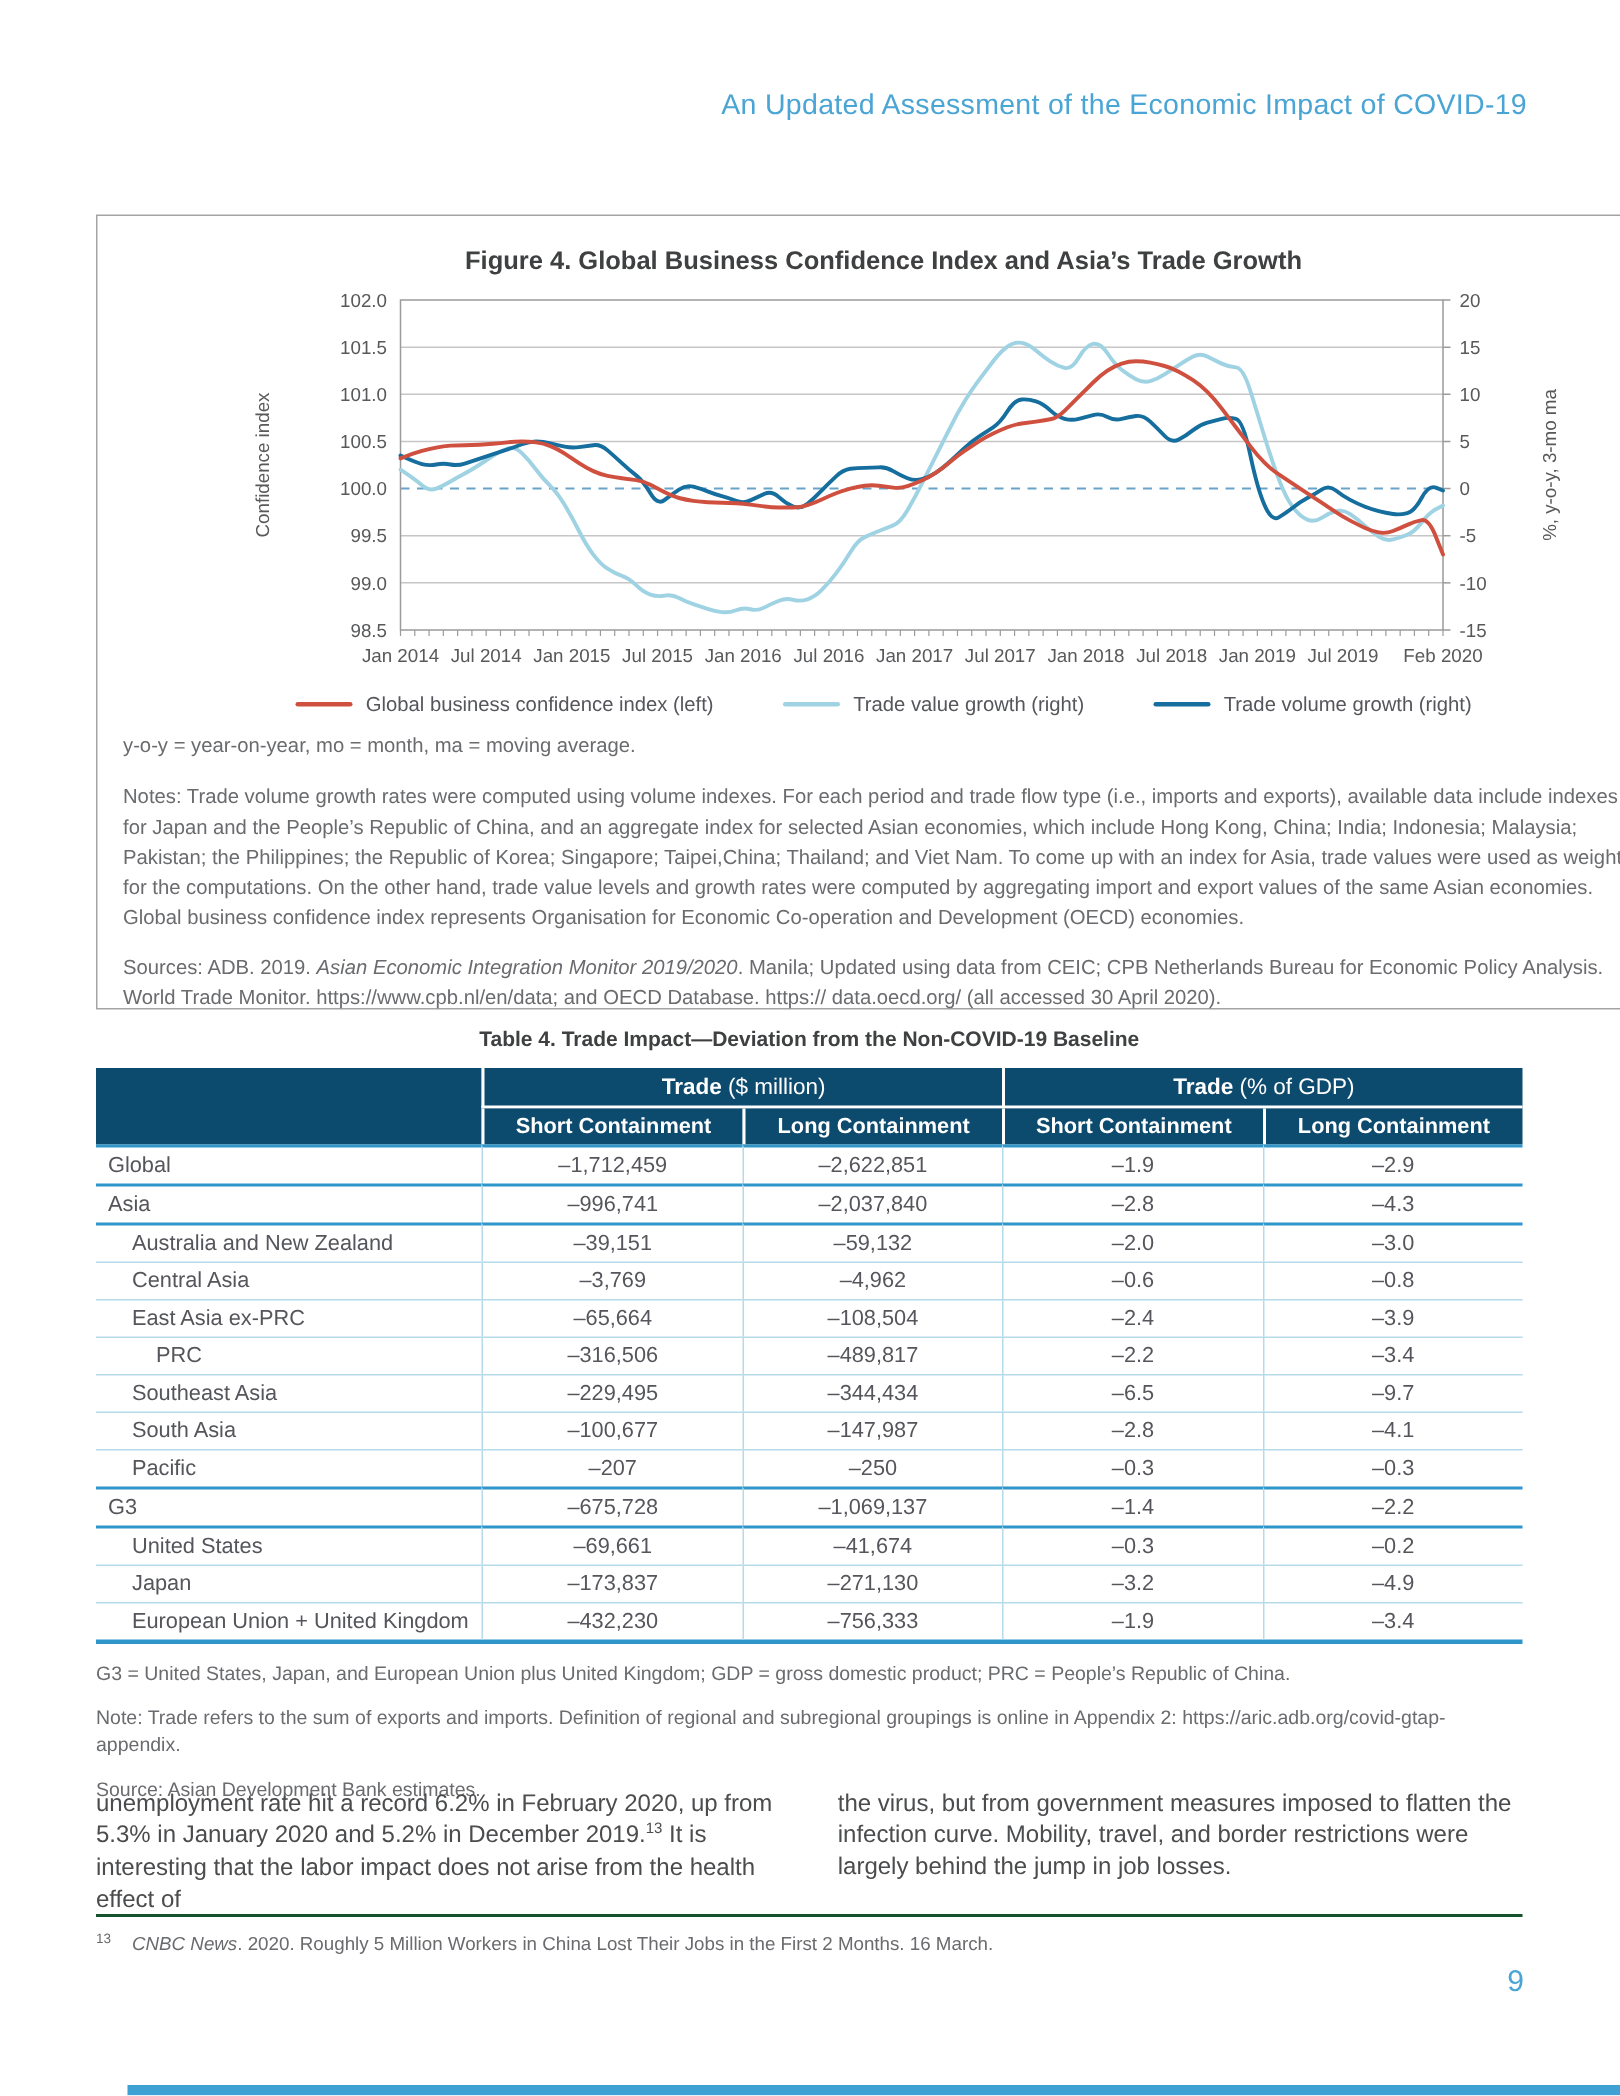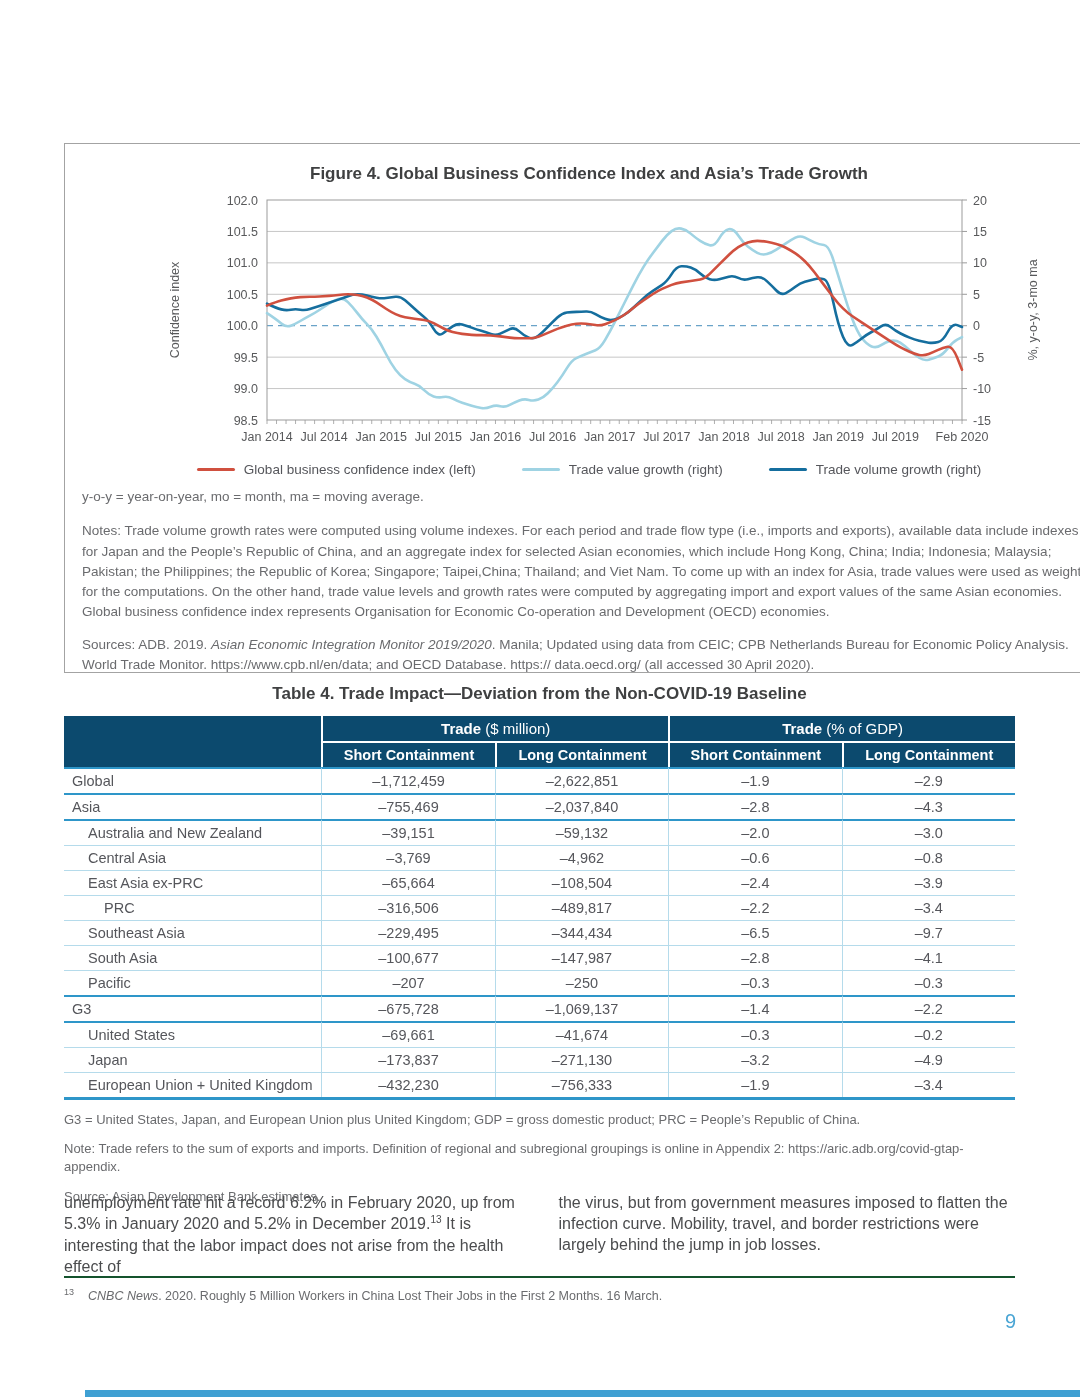--- a/index.html
+++ b/index.html
@@ -18,21 +18,21 @@
   .legend{display:flex;justify-content:center;gap:46px;margin-top:6px;}
   .legend-item{display:flex;align-items:center;gap:9px;font-size:13.5px;color:#55565b;}
   .legend-swatch{width:38px;height:3px;border-radius:2px;}
   .fig-note{margin:14px 17px 0;font-size:13.5px;color:#6a6b6e;line-height:1.5;}
   .fig-note.small-gap{margin-top:10px;}
   .fig-sources{margin:12px 17px 0;font-size:13.5px;color:#6a6b6e;line-height:1.5;}
   .it{font-style:italic;}
 
   
   .table-section{position:absolute;left:64px;top:684px;width:951px;}
-  .tbl-title{text-align:center;font-size:17px;font-weight:700;color:#3f4041;margin:0 0 12px;}
+  .tbl-title{text-align:center;font-size:14px;font-weight:700;color:#3f4041;margin:0 0 12px;}
   table.trade{width:100%;border-collapse:separate;border-spacing:0;border-bottom:3px solid #2e96c9;}
   table.trade th{background:#0c4a6e;color:#ffffff;text-align:center;}
   th.grp{font-weight:400;font-size:15px;padding:4px 2px;border-left:2px solid #fff;border-bottom:2px solid #fff;}
   th.grp .b{font-weight:700;}
   th.sub{font-weight:700;font-size:14.5px;padding:4px 2px;border-left:2px solid #fff;}
   th.corner{border:none;}
   td{font-size:14.5px;color:#55565b;padding:3px 6px;height:18px;}
   td.val{text-align:center;border-left:1px solid #b5dbeb;width:170px;}
   td.lbl{text-align:left;}
   tr.sep-strong td{border-top:2px solid #2e96c9;}
@@ -50,20 +50,21 @@
             padding-top:9px;font-size:12.5px;color:#6a6b6e;}
   .footnote .marker{font-size:9px;vertical-align:super;margin-right:14px;}
   .page-num{position:absolute;top:1310px;right:64px;font-size:20px;color:#4aa5d4;}
   .bottom-bar{position:absolute;left:85px;right:0;bottom:0;height:7px;background:#3fa0d3;}
 </style>
 </head>
 <body>
 
 <div class="page">
 
+  <div class="header-title">An Updated Assessment of the Economic Impact of COVID-19</div>
 
   <div class="fig-box">
     <div class="fig-title">Figure 4. Global Business Confidence Index and Asia’s Trade Growth</div>
 
     <div class="chart-wrap">
       <svg class="chart" width="945" height="266" viewBox="0 0 945 266">
           <text x="141" y="14.5" text-anchor="end" font-size="12.5" fill="#58595b">102.0</text>
           <line x1="150" y1="41.42857142857143" x2="845" y2="41.42857142857143" stroke="#c6c6c6" stroke-width="1"></line>
           <text x="141" y="45.92857142857143" text-anchor="end" font-size="12.5" fill="#58595b">101.5</text>
           <line x1="150" y1="72.85714285714286" x2="845" y2="72.85714285714286" stroke="#c6c6c6" stroke-width="1"></line>
@@ -230,21 +231,21 @@
       <tbody>
           <tr class="sep-strong">
             <td class="lbl" style="padding-left: 8px;">Global</td>
             <td class="val">–1,712,459</td>
             <td class="val">–2,622,851</td>
             <td class="val">–1.9</td>
             <td class="val">–2.9</td>
           </tr>
           <tr class="sep-strong">
             <td class="lbl" style="padding-left: 8px;">Asia</td>
-            <td class="val">–755,469</td>
+            <td class="val">–996,741</td>
             <td class="val">–2,037,840</td>
             <td class="val">–2.8</td>
             <td class="val">–4.3</td>
           </tr>
           <tr class="sep-strong">
             <td class="lbl" style="padding-left: 24px;">Australia and New Zealand</td>
             <td class="val">–39,151</td>
             <td class="val">–59,132</td>
             <td class="val">–2.0</td>
             <td class="val">–3.0</td>

